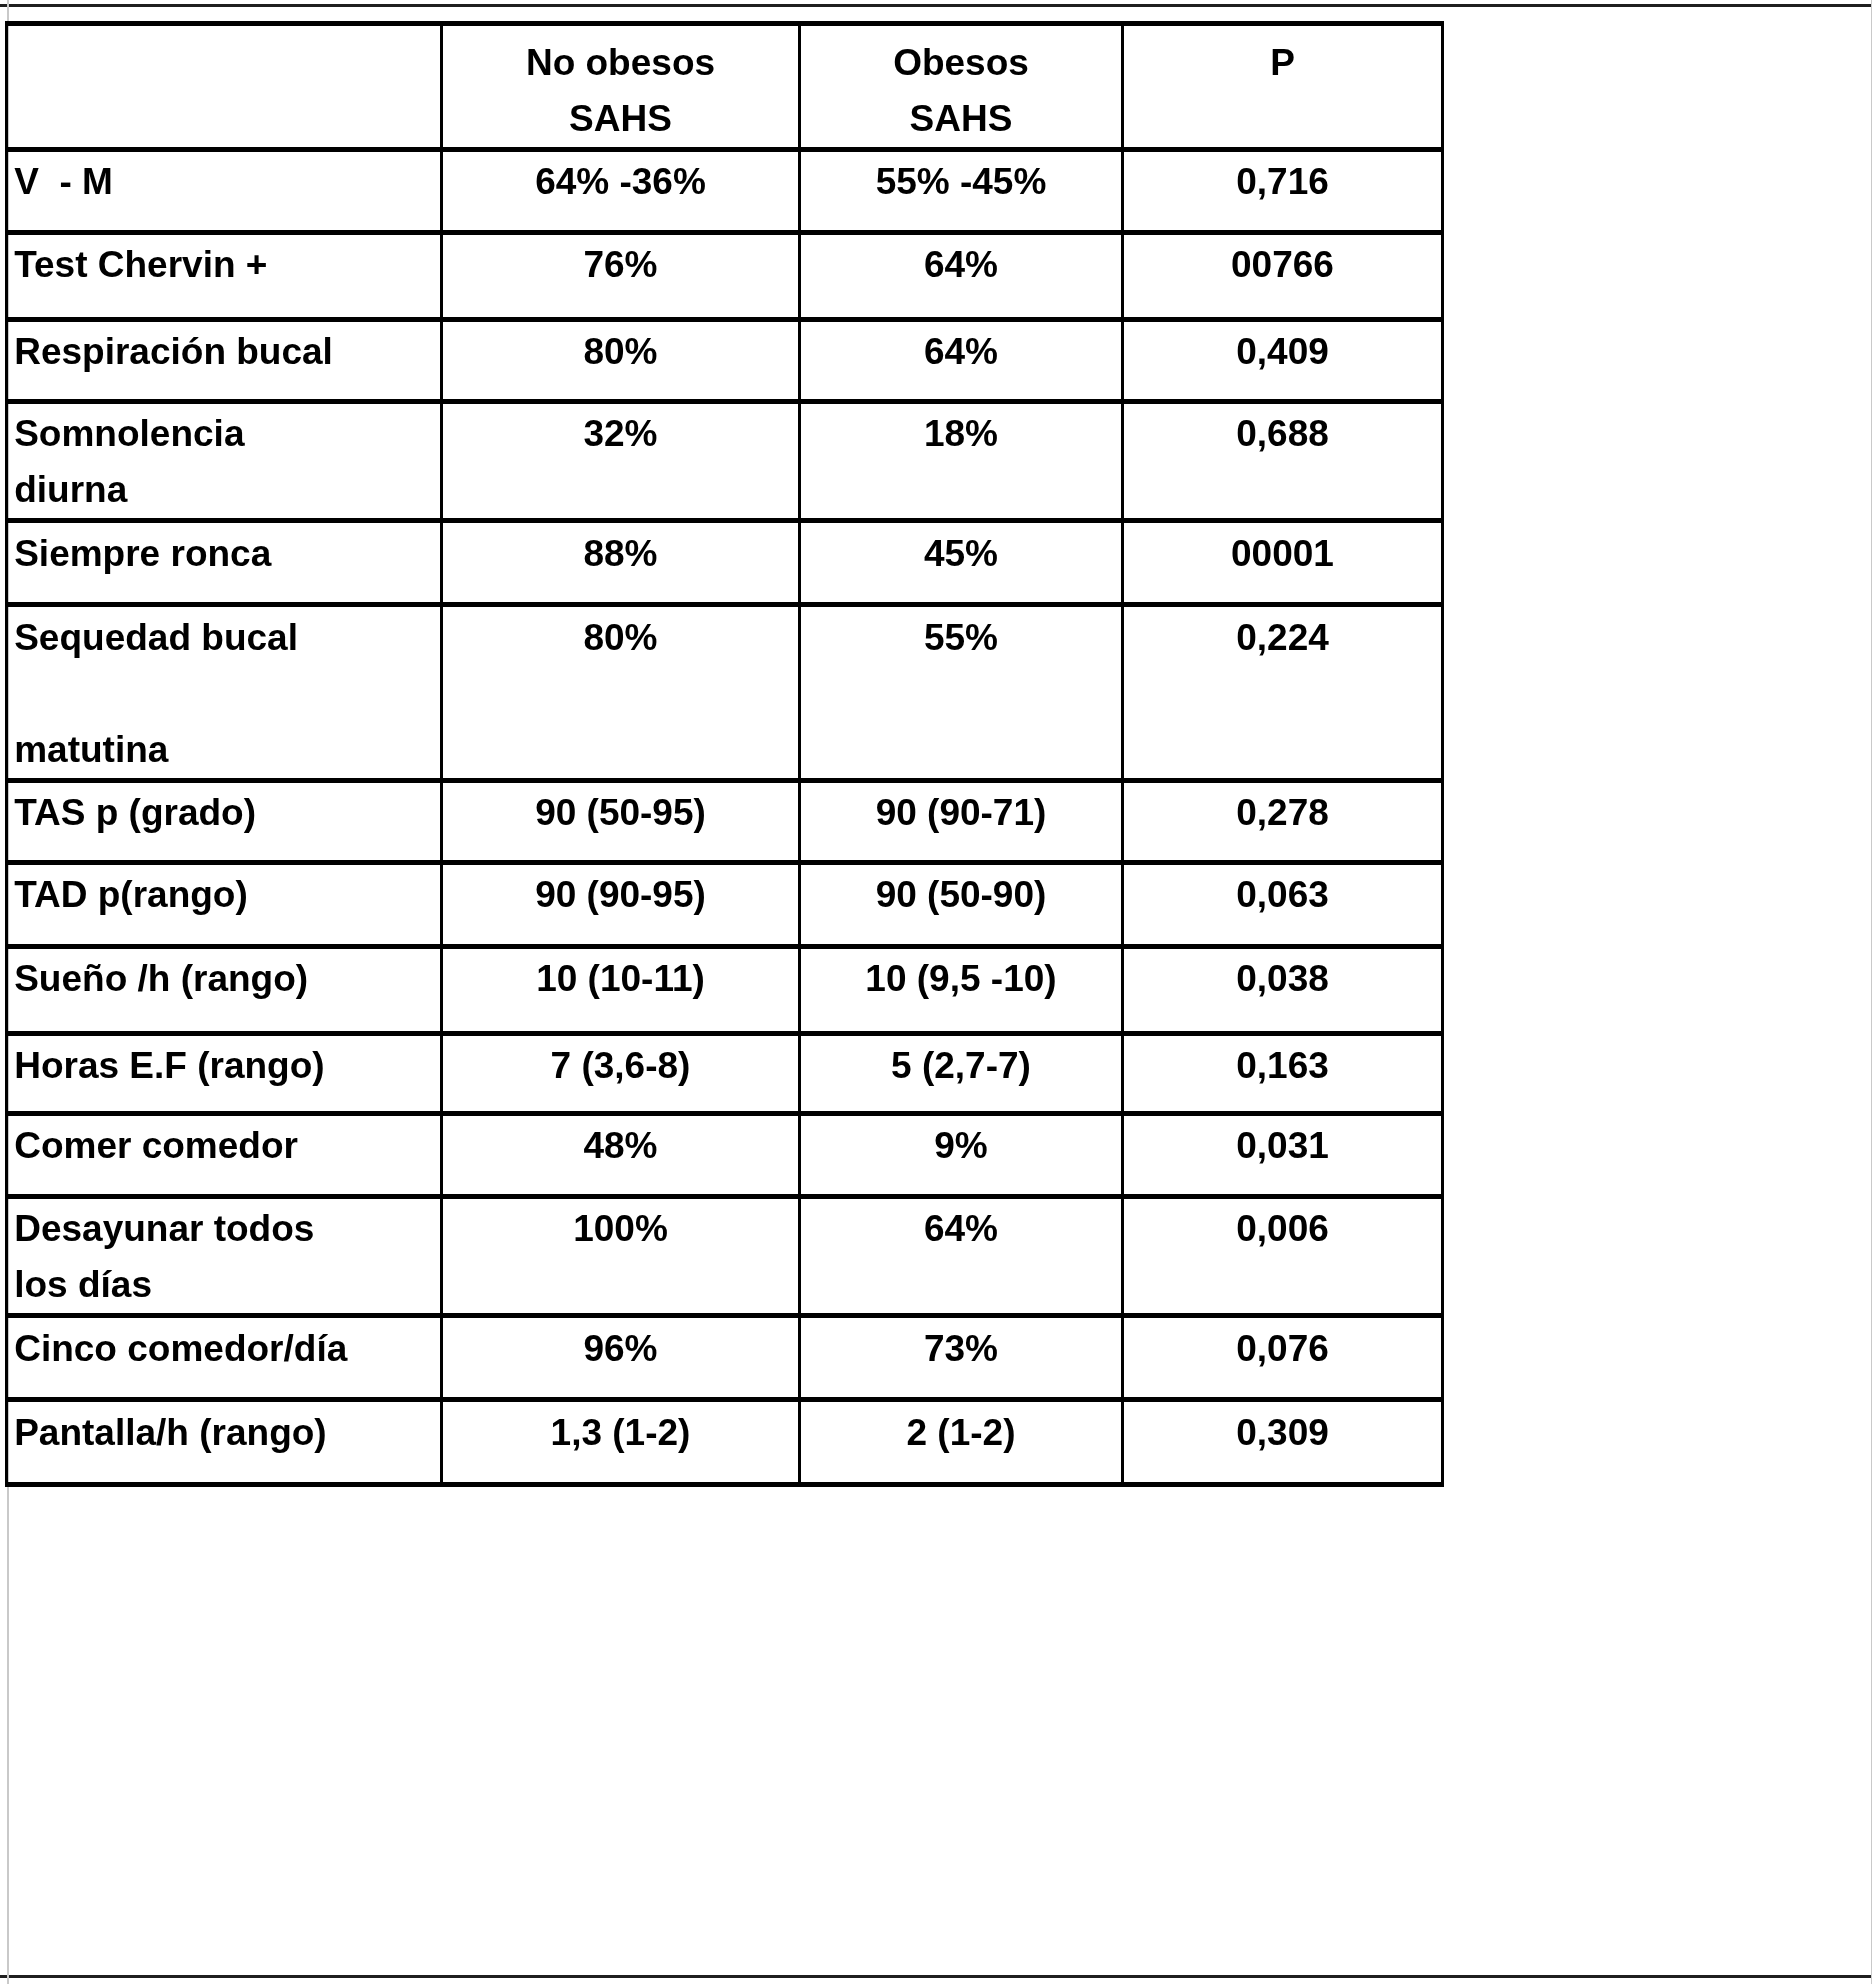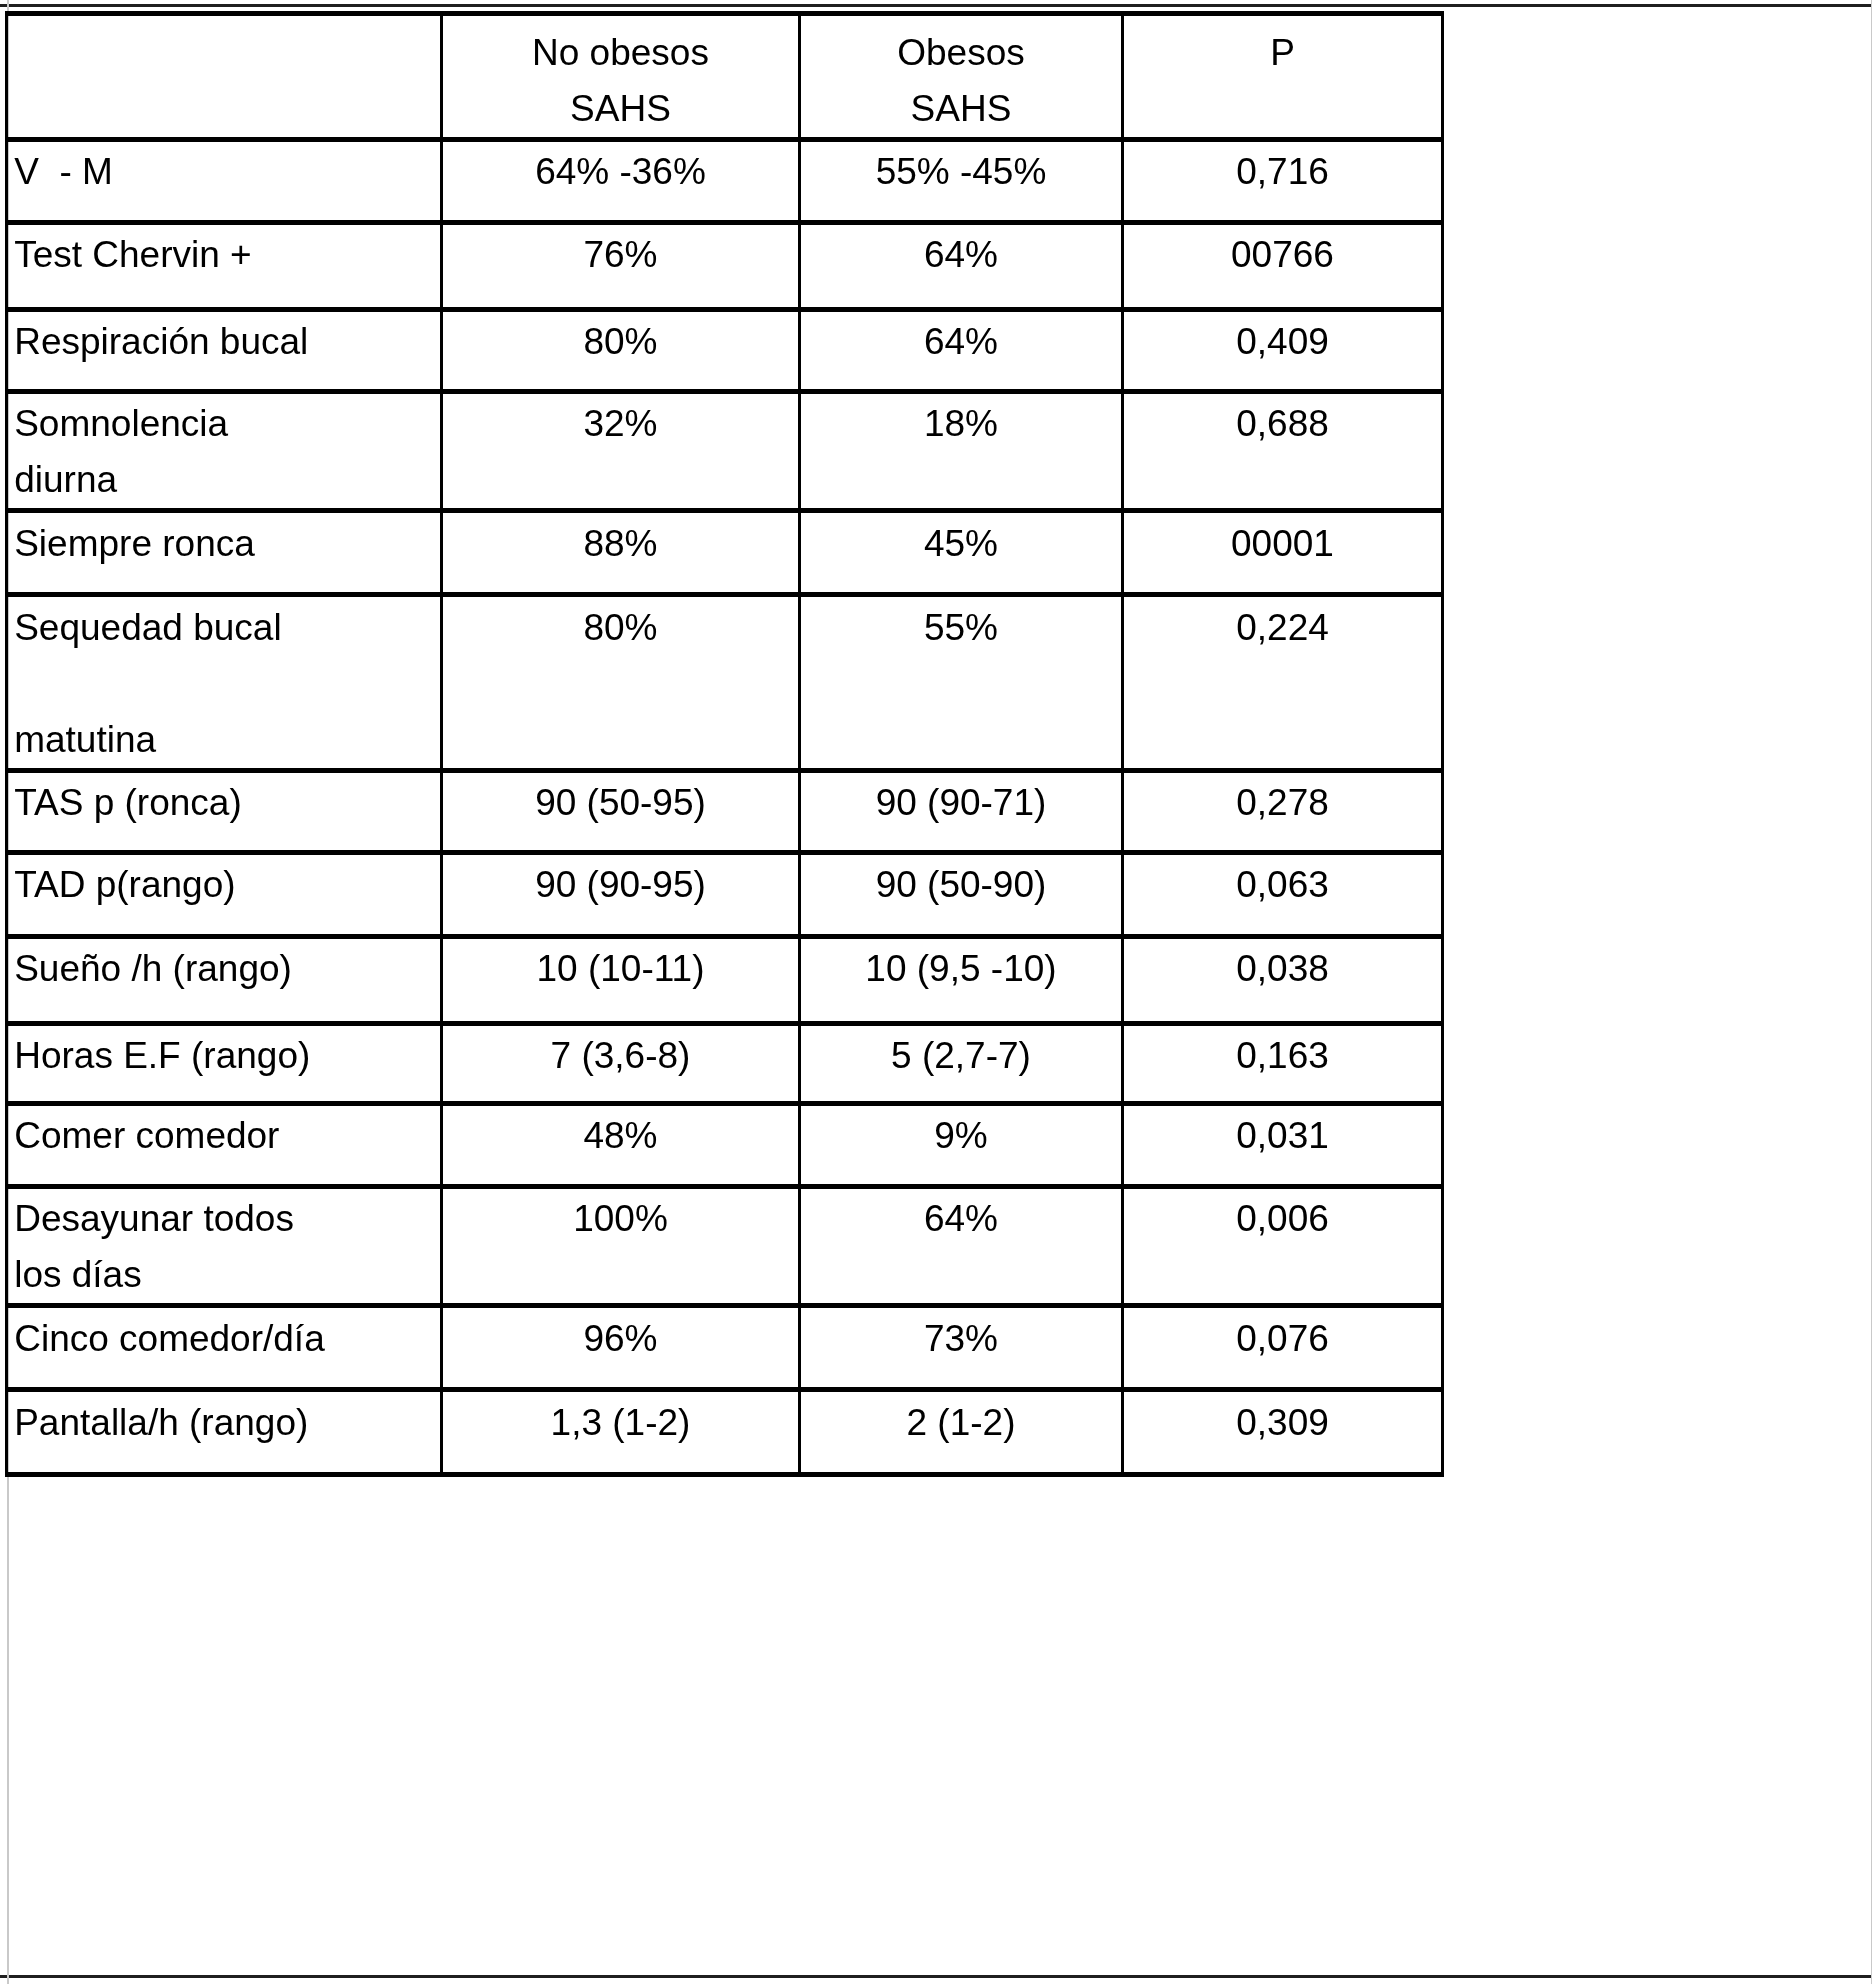--- a/index.html
+++ b/index.html
@@ -28,24 +28,25 @@
     width: 1.2px;
     height: 1985px;
     background: #c9c9c9;
   }
   .edge-left { left: 7.4px; }
   .edge-right { left: 1871px; }
 
   table.data-table {
     position: absolute;
     left: 5px;
-    top: 11px;
+    top: 21px;
     width: 1436px;
     border-collapse: collapse;
     table-layout: fixed;
+    font-weight: bold;
   }
   table.data-table td {
     border: 3.1px solid #000000;
     border-top-width: 5px;
     border-bottom-width: 5px;
     vertical-align: top;
     font-size: 37px;
     line-height: 56px;
     padding: 2.5px 6.2px 0 6.2px;
     white-space: pre-wrap;
@@ -120,21 +121,21 @@
       </tr>
       <tr style="height:171px">
         <td class="label">Sequedad bucal
 
 matutina</td>
         <td class="val">80%</td>
         <td class="val">55%</td>
         <td class="val">0,224</td>
       </tr>
       <tr style="height:82px">
-        <td class="label">TAS p (ronca)</td>
+        <td class="label">TAS p (grado)</td>
         <td class="val">90 (50-95)</td>
         <td class="val">90 (90-71)</td>
         <td class="val">0,278</td>
       </tr>
       <tr style="height:84px">
         <td class="label">TAD p(rango)</td>
         <td class="val">90 (90-95)</td>
         <td class="val">90 (50-90)</td>
         <td class="val">0,063</td>
       </tr>

